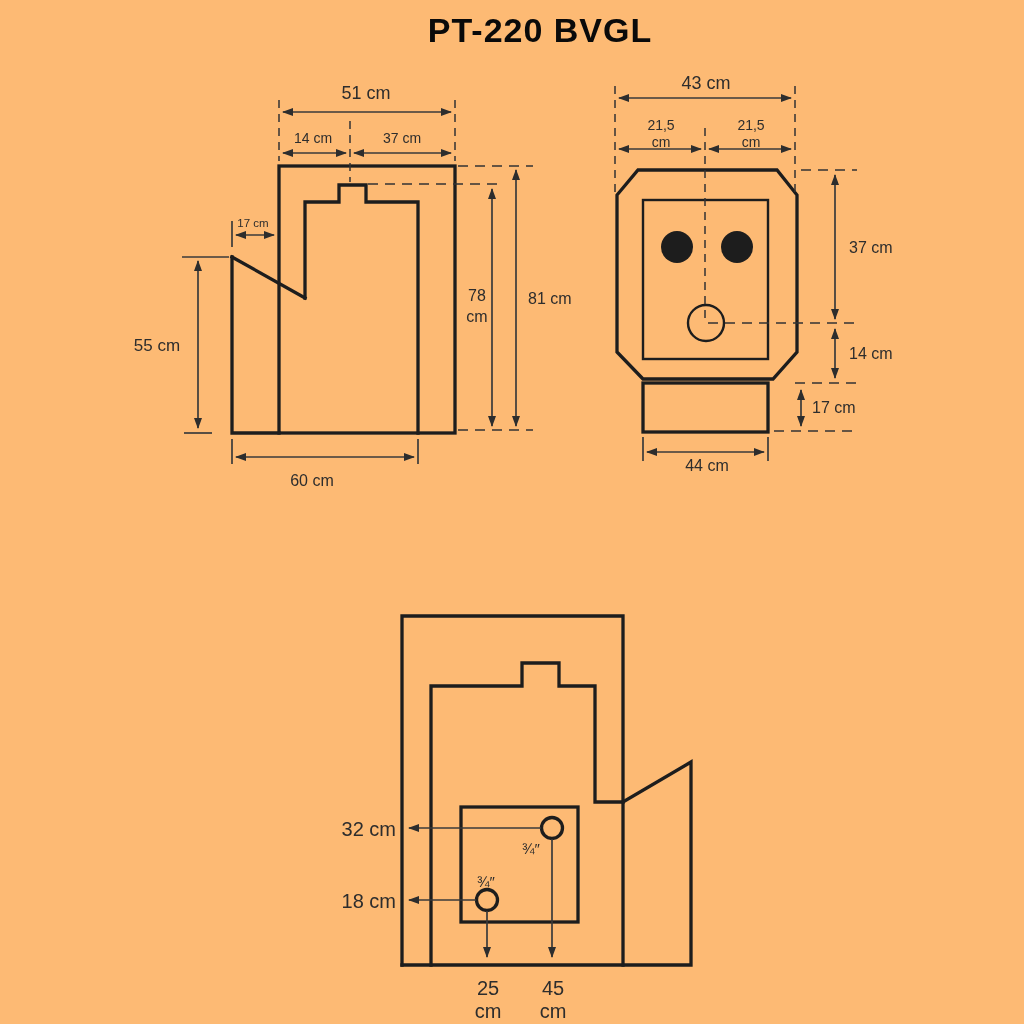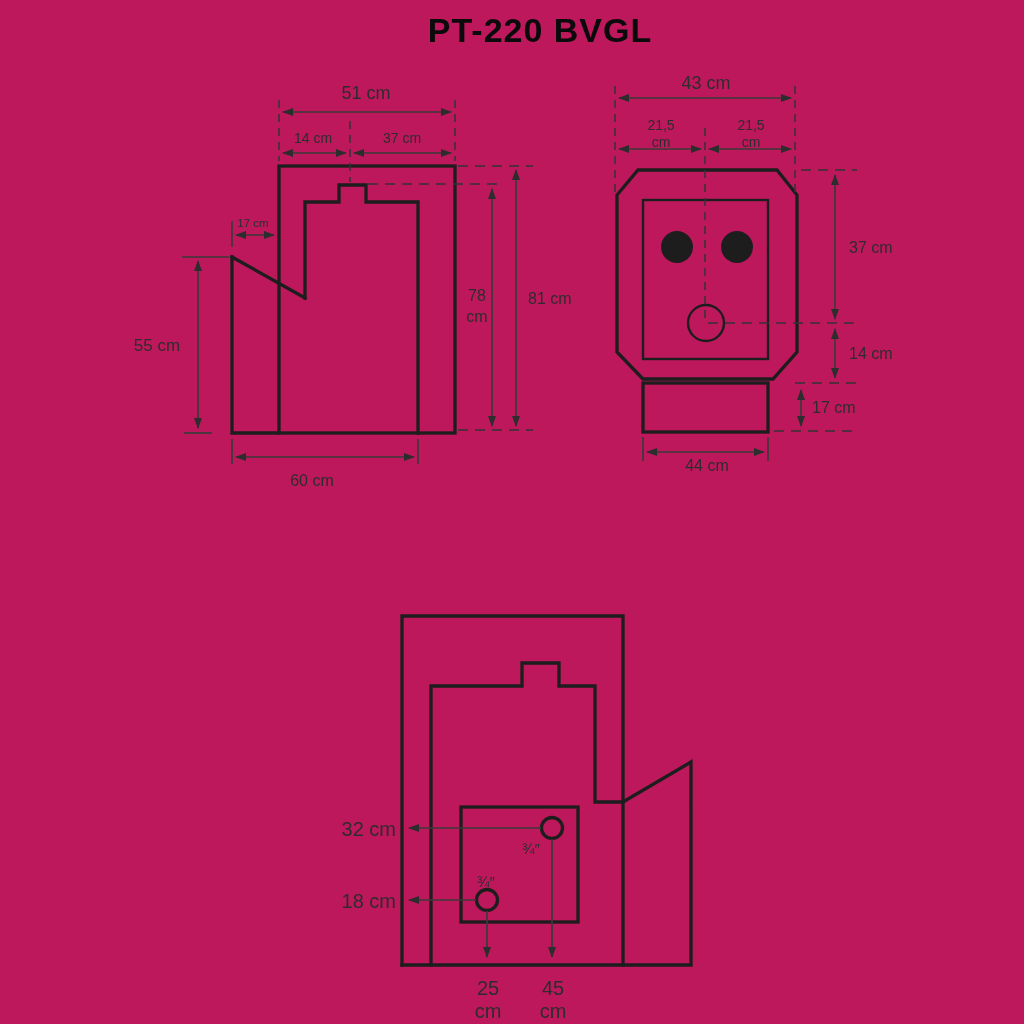--- a/index.html
+++ b/index.html
@@ -1,16 +1,16 @@
 <!DOCTYPE html>
 <html><head>
 <meta charset="utf-8">
 <style>
   html,body{margin:0;padding:0;background:#ffffff;}
-  .page{position:relative;width:1024px;height:1024px;background:#be185d;overflow:hidden;
+  .page{position:relative;width:1024px;height:1024px;background:#fdba74;overflow:hidden;
         font-family:"Liberation Sans",sans-serif;}
   svg{display:block;}
   .outline{stroke:#1d1d1d;stroke-width:3.3;fill:none;stroke-linejoin:miter;stroke-linecap:square;}
   .outline-thin{stroke:#1d1d1d;stroke-width:2.4;fill:none;}
   .dim{stroke:#3a3a3a;stroke-width:1.7;fill:none;}
   .tick{stroke:#3a3a3a;stroke-width:1.7;fill:none;}
   .dash{stroke:#333333;stroke-width:1.6;fill:none;stroke-dasharray:10 7;}
   .dashfine{stroke:#333333;stroke-width:1.5;fill:none;stroke-dasharray:8 6;}
   .hole{fill:#1d1d1d;}
   .dim-text{fill:#2d2d2d;}

